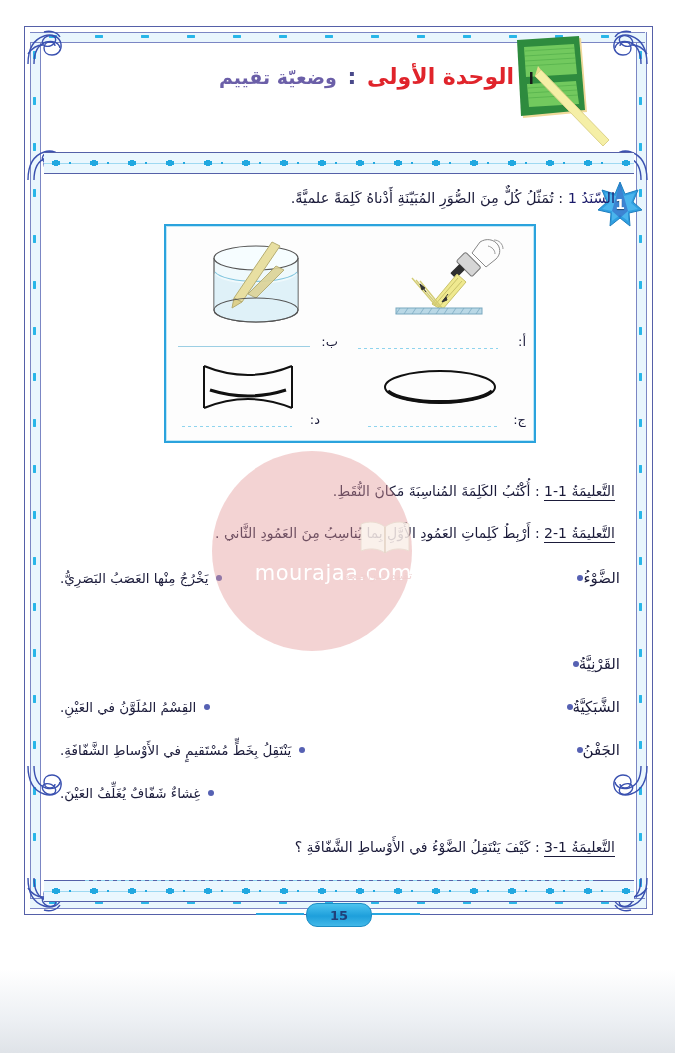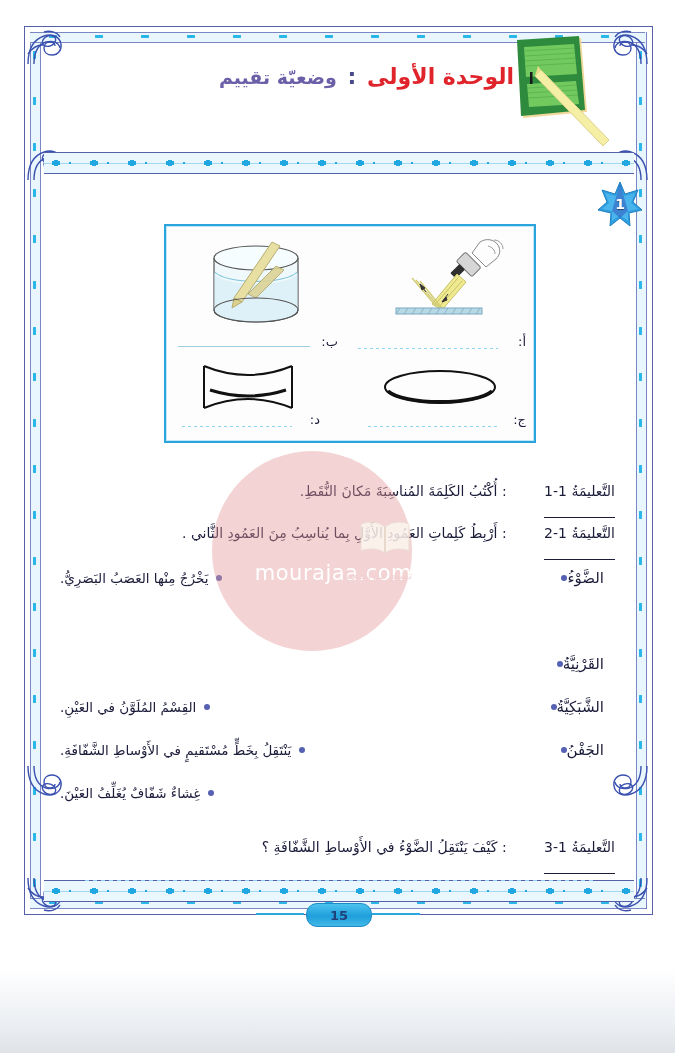--- a/index.html
+++ b/index.html
@@ -94,21 +94,21 @@
   .ar{
     direction:rtl;text-align:right;color:#1b1b3a;
     font-family:"DejaVu Sans","Liberation Sans",sans-serif;
   }
   .sanad{
     position:absolute;right:60px;top:188px;width:520px;
     font-size:14.5px;line-height:1.5;
   }
   .sanad .lbl{color:#1b1b6a;}
   .instr{position:absolute;right:60px;width:545px;font-size:14px;line-height:1.6;}
-  .instr .lbl{border-bottom:1px solid #1b1b3a;padding-bottom:18px;margin-left:33px;}
+  .instr .lbl{border-bottom:1px solid #1b1b3a;padding-bottom:1px;}
   .instr-1{top:480px;}
   .instr-2{top:522px;}
   .instr-3{top:836px;}
 
   
   .picbox{
     position:absolute;left:164px;top:224px;width:368px;height:215px;
     border:2.5px solid #2ba3dd;background:#fdfdfd;
     box-shadow:0 0 0 1px #bfe7f7 inset;
   }
@@ -120,21 +120,21 @@
   .blank-line{
     position:absolute;height:1px;
     background:repeating-linear-gradient(90deg,#8fd4ee 0 3px,transparent 3px 6px);
   }
   .blank-solid{position:absolute;height:1px;background:#9ccfe4;}
 
   
   .match{position:absolute;left:60px;top:556px;width:560px;height:258px;}
   .match-row{position:relative;height:43px;}
   .m-right{
-    position:absolute;right:16px;top:0;width:150px;height:43px;
+    position:absolute;right:0;top:0;width:150px;height:43px;
     display:flex;align-items:center;justify-content:flex-start;
     direction:rtl;gap:0;
   }
   .m-right .word{font-size:15px;color:#1b1b3a;white-space:nowrap;}
   .m-left{
     position:absolute;right:168px;top:0;left:0;height:43px;
     display:flex;align-items:center;justify-content:flex-end;
     direction:rtl;gap:8px;
   }
   .m-left .phrase{font-size:13.5px;color:#1b1b3a;white-space:nowrap;}
@@ -317,20 +317,25 @@
 
   <div class="star-badge">
     <svg viewBox="0 0 46 46" width="46" height="46">
       <polygon points="23,1 28,13 41,9 36,21 45,29 32,32 33,45 23,37 13,45 14,32 1,29 10,21 5,9 18,13" fill="#2f9fe0" stroke="#1f7fc0" stroke-width="1"></polygon>
       <polygon points="23,5 27,15 38,12 34,22 41,28 31,30 31,40 23,34 15,40 15,30 5,28 12,22 8,12 19,15" fill="#4fb9ee" opacity=".85"></polygon>
       <polygon points="23,2 31,30 23,37 15,30" fill="#2d53b8" opacity=".5"></polygon>
     </svg>
     <div class="star-num">1</div>
   </div>
 
+  <div class="sanad ar">
+    <span class="lbl">السّنَدُ 1</span>
+    <span>:</span>
+    <span>تُمَثّلُ كُلٌّ مِنَ الصُّوَرِ المُبَيّنَةِ أَدْناهُ كَلِمَةً علميَّةً.</span>
+  </div>
 
   <div class="picbox">
 
     <div class="fig" style="right:12px;top:8px;width:160px;height:100px;">
       <svg viewBox="0 0 160 100" width="160" height="100">
         <path d="M118 8c6-4 14-3 18 3 3 5 2 10-2 14l-10 8-14-14z" fill="#fdfdfd" stroke="#888" stroke-width="1"></path>
         <path d="M132 6c5 0 9 4 9 9" fill="none" stroke="#999" stroke-width="1"></path>
         <path d="M126 12c4 1 7 4 7 8" fill="none" stroke="#999" stroke-width="1"></path>
         <rect x="96" y="24" width="22" height="13" rx="2" transform="rotate(45 107 30)" fill="#d6d6d6" stroke="#777" stroke-width="1"></rect>
         <rect x="92" y="31" width="8" height="13" rx="1" transform="rotate(45 96 37)" fill="#2f2f2f"></rect>

